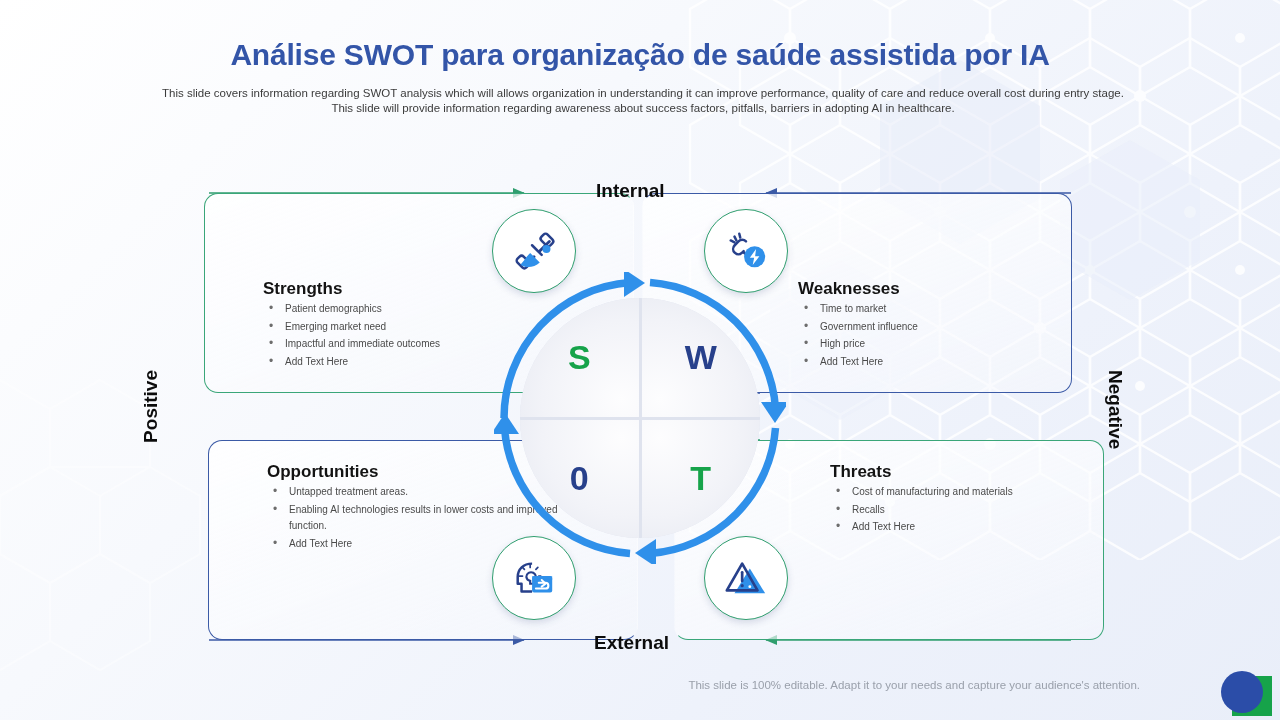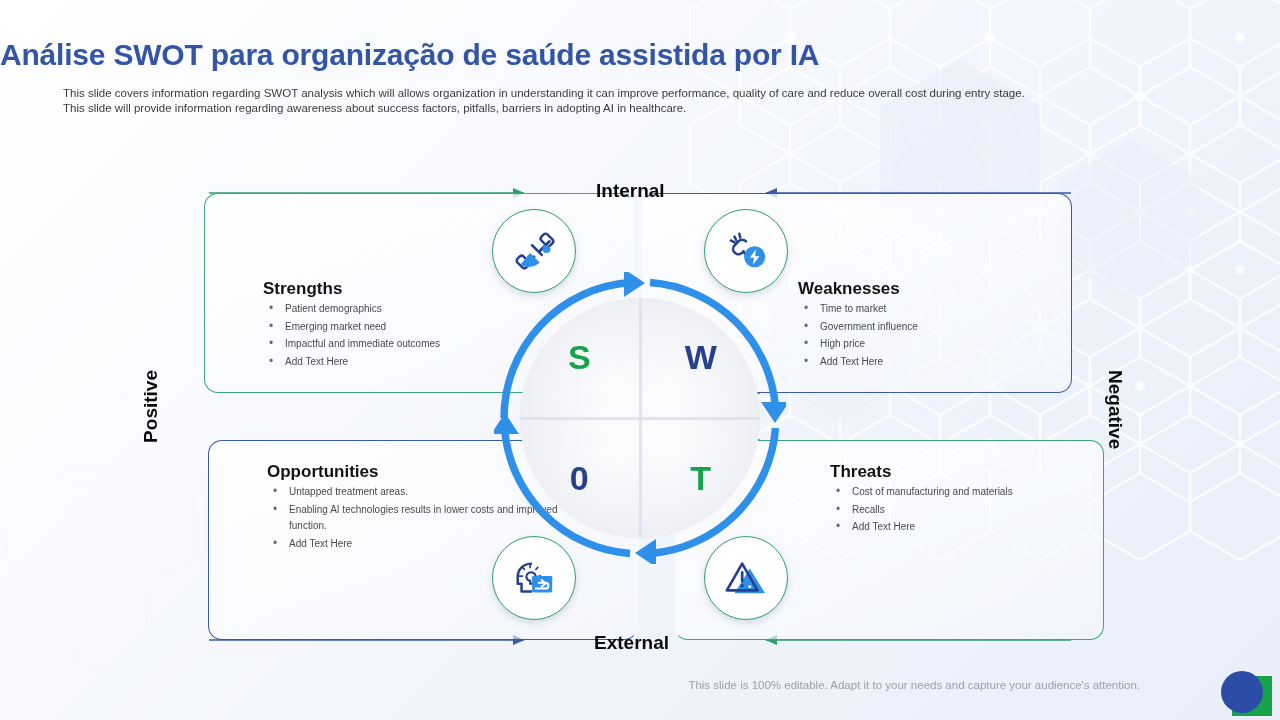--- a/index.html
+++ b/index.html
@@ -28,32 +28,34 @@
     width: 420px; height: 400px;
     opacity: .5;
     pointer-events: none;
   }
 
   
   #title {
     position: absolute;
     left: 0; top: 38px;
     width: 1280px;
+    text-align: center;
     font-size: 30px;
     font-weight: bold;
     color: #3355a8;
     letter-spacing: -0.2px;
   }
   #subtitle {
     position: absolute;
     left: 63px; top: 86px;
     width: 1160px;
     font-size: 11.5px;
     line-height: 15px;
     color: #3b3b3b;
+    text-align: center;
   }
 
   
   .quad {
     position: absolute;
     border-radius: 14px;
     background: linear-gradient(160deg, rgba(255,255,255,.82), rgba(246,248,253,.55));
   }
   #box-strengths     { left: 204px; top: 193px;  width: 430px; height: 200px;
                        border: 1.4px solid #3aa679; border-right-color: transparent; }

